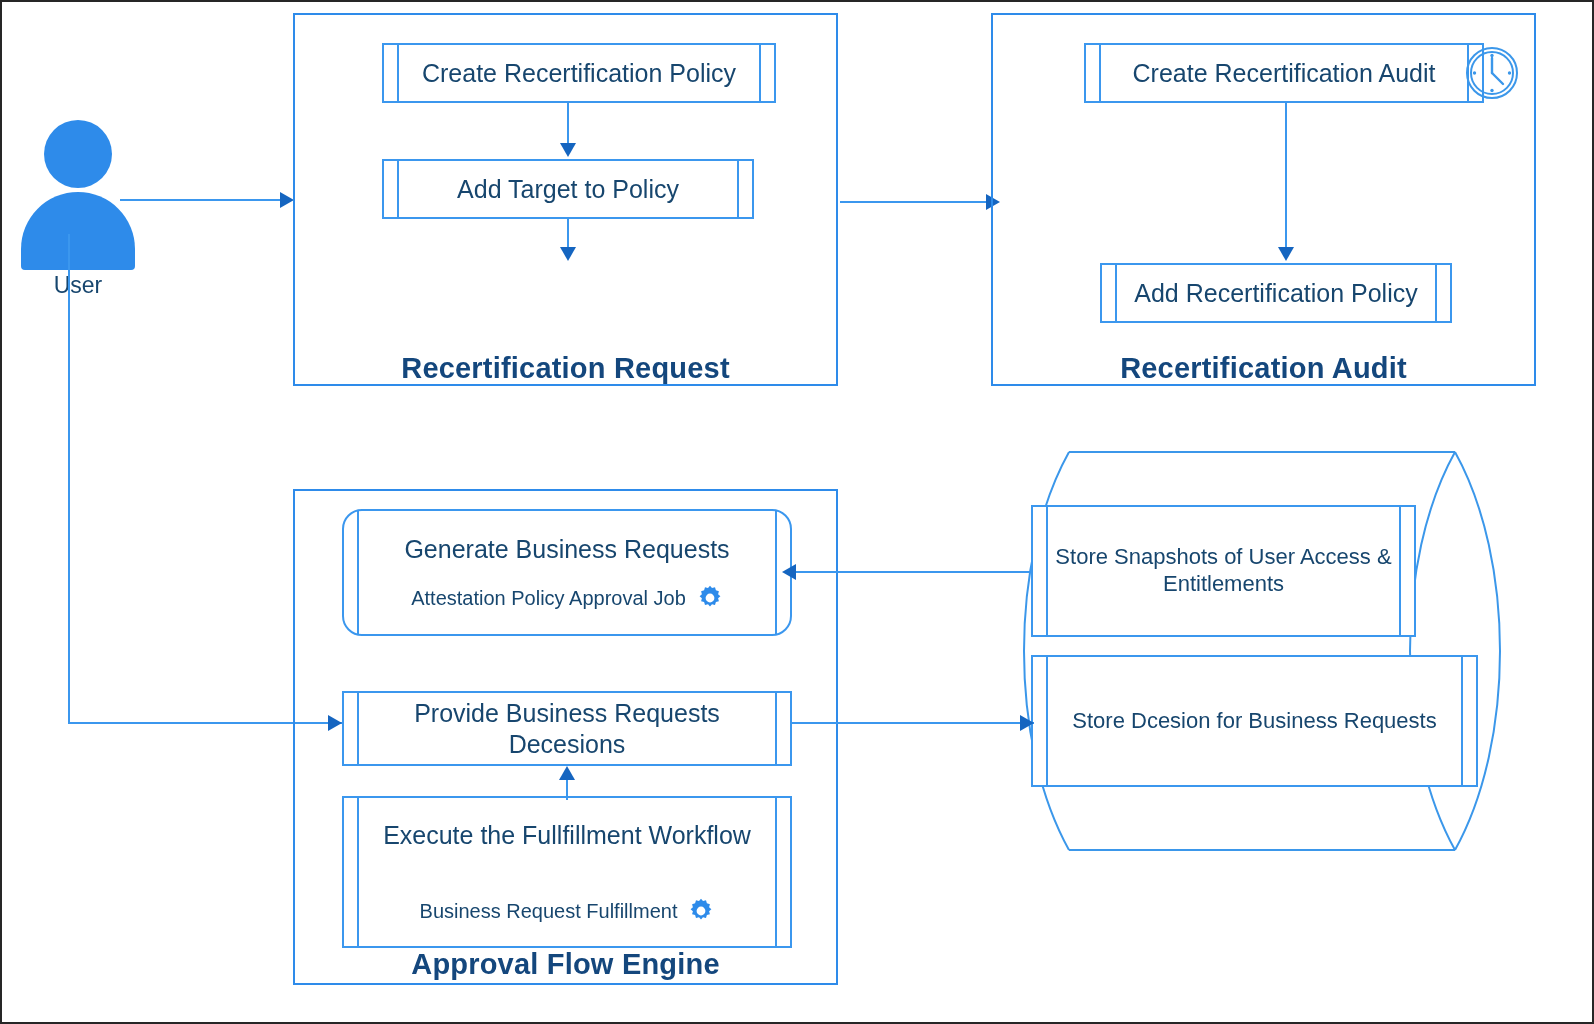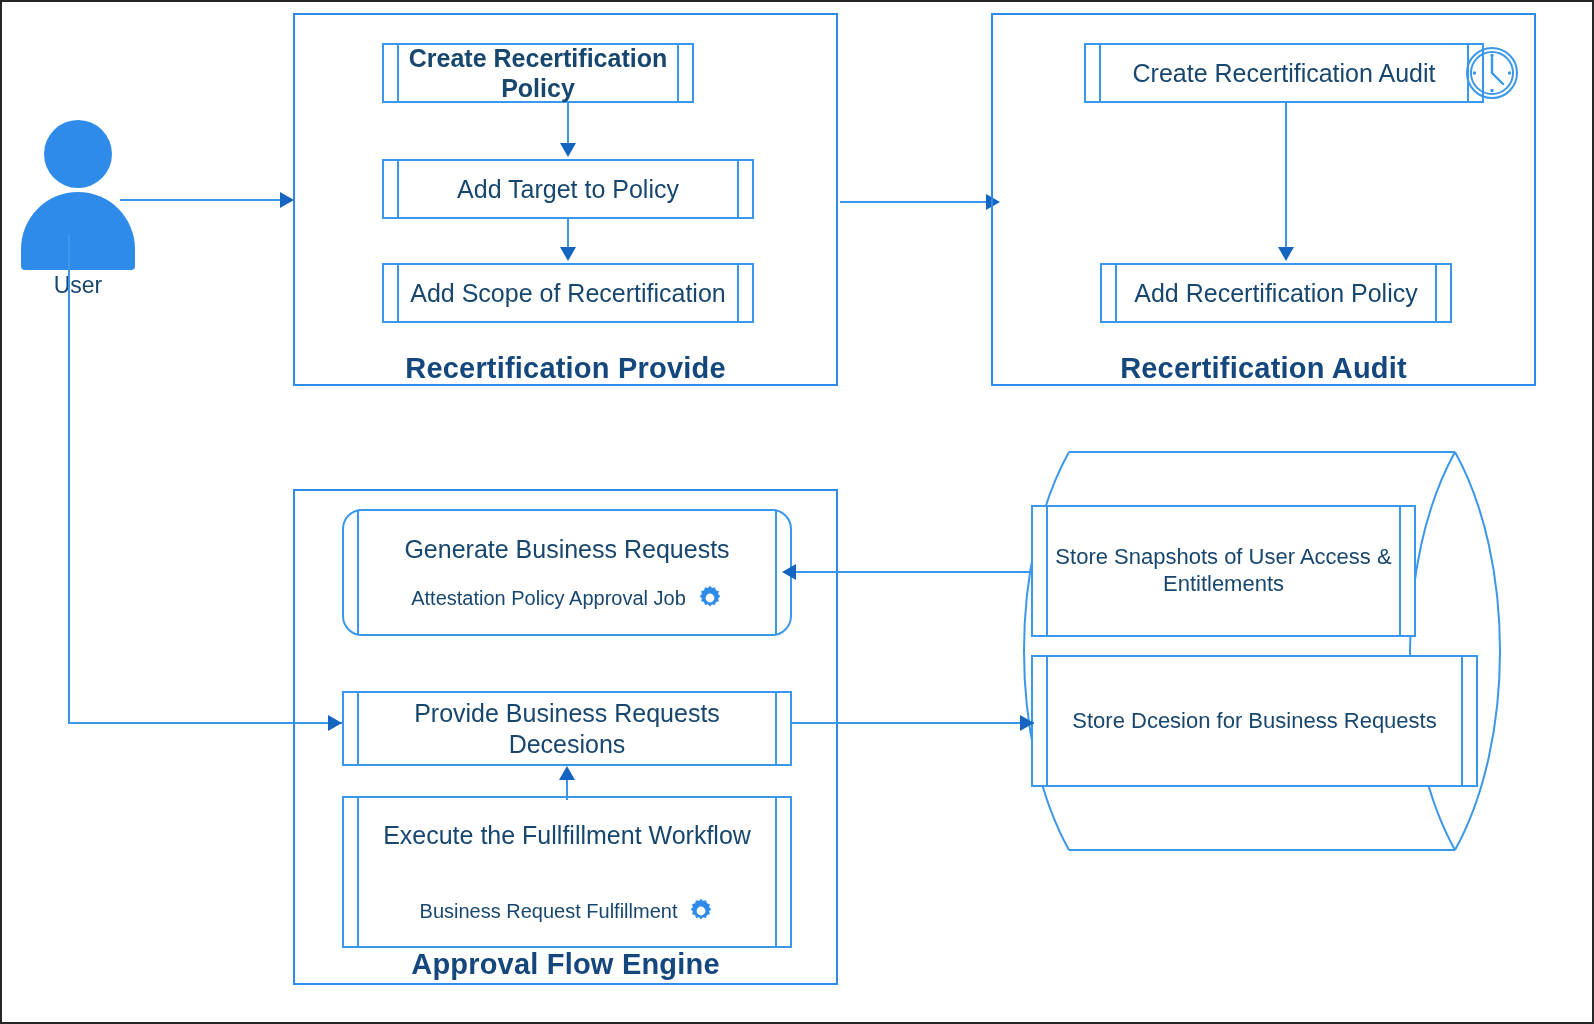--- a/index.html
+++ b/index.html
@@ -169,51 +169,44 @@
 
   <div class="hline" style="left:118px; top:197px; width:172px;"></div>
   <div class="arrow right" style="left:278px; top:190px;"></div>
 
   <div class="vline" style="left:66px; top:232px; height:489px;"></div>
   <div class="hline" style="left:66px; top:720px; width:274px;"></div>
   <div class="arrow right" style="left:326px; top:713px;"></div>
 
   <div class="panel" id="panel-recertification-policy" style="left:291px; top:11px; width:545px; height:373px;">
 
-    <div class="sbox" style="left:87px; top:28px; width:312px; height:60px;font-weight:bold;">
+    <div class="sbox" style="left:87px; top:28px; width:394px; height:60px;">
       <div class="bar-l"></div>
       <div class="bar-r"></div>
       <div class="sbox-inner">
         <div class="title-main">Create Recertification Policy</div>
       </div>
     </div>
 
     <div class="sbox" style="left:87px; top:144px; width:372px; height:60px;">
       <div class="bar-l"></div>
       <div class="bar-r"></div>
       <div class="sbox-inner">
         <div class="title-main">Add Target to Policy</div>
       </div>
     </div>
 
-    <div class="sbox" style="left:87px; top:248px; width:372px; height:60px;">
-      <div class="bar-l"></div>
-      <div class="bar-r"></div>
-      <div class="sbox-inner">
-        <div class="title-main">Add Scope of Recertification</div>
-      </div>
-    </div>
 
     <div class="vline" style="left:272px; top:88px; height:44px;"></div>
     <div class="arrow down" style="left:265px; top:128px;"></div>
 
     <div class="vline" style="left:272px; top:204px; height:32px;"></div>
     <div class="arrow down" style="left:265px; top:232px;"></div>
 
-    <div class="panel-title" style="top:337px;">Recertification Provide</div>
+    <div class="panel-title" style="top:337px;">Recertification Request</div>
   </div>
 
   <div class="hline" style="left:838px; top:199px; width:158px;"></div>
   <div class="arrow right" style="left:984px; top:192px;"></div>
 
   <div class="panel" id="panel-recertification-audit" style="left:989px; top:11px; width:545px; height:373px;">
 
     <div class="sbox" style="left:91px; top:28px; width:400px; height:60px;">
       <div class="bar-l"></div>
       <div class="bar-r"></div>

